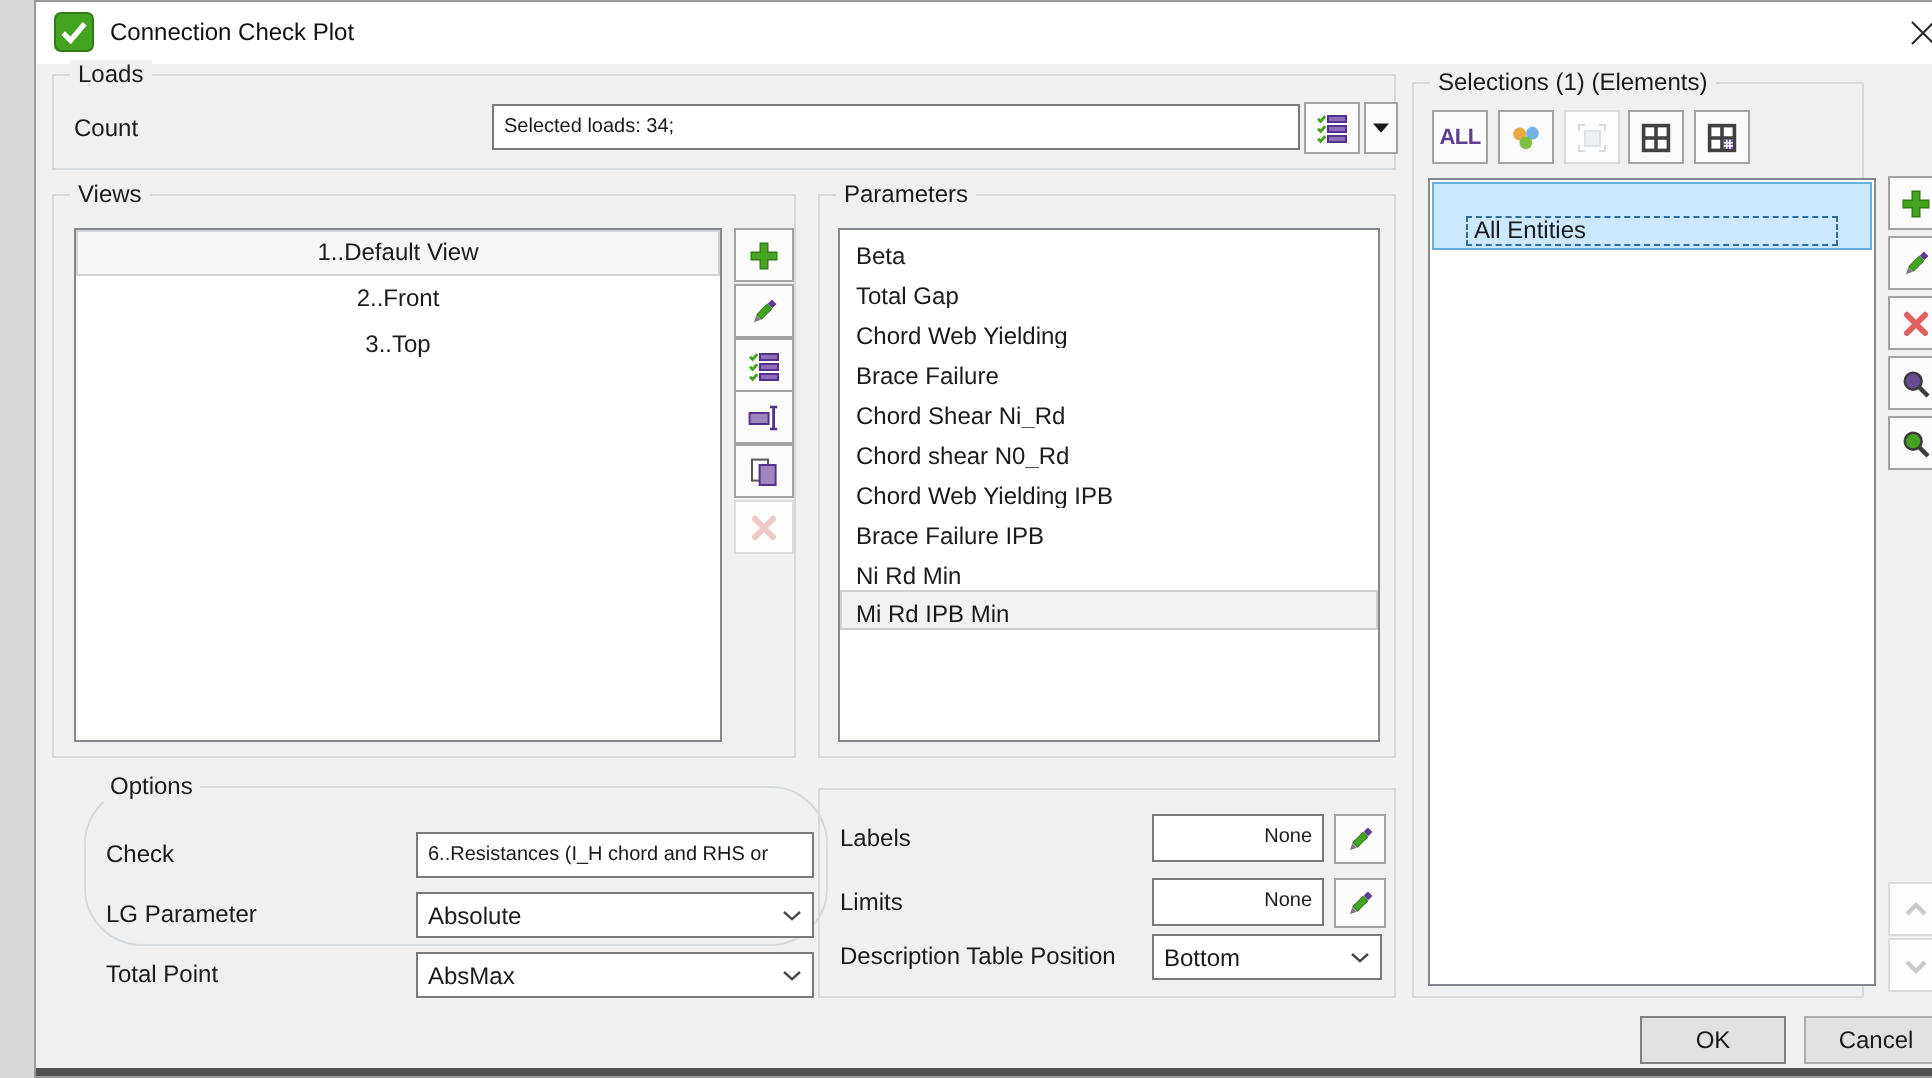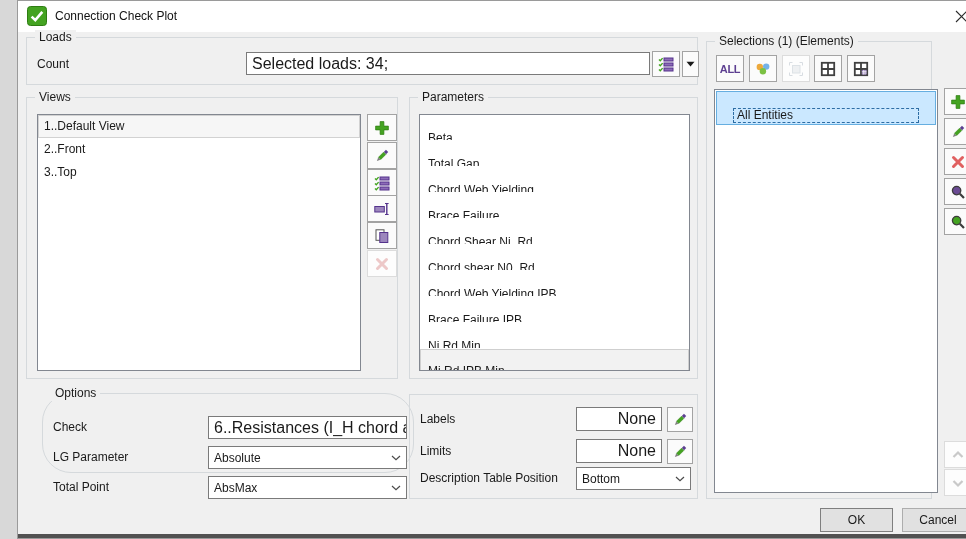--- a/index.html
+++ b/index.html
@@ -5,33 +5,33 @@
   html,body{margin:0;padding:0;}
   body{font-family:"Liberation Sans", sans-serif;font-size:12px;color:#1a1a1a;background:#d8d8d8;}
   .window{position:relative;width:966px;height:539px;background:#f0f0f0;border:1px solid #9a9a9a;box-sizing:border-box;overflow:hidden;margin-left:17px;}
   .titlebar{position:absolute;left:0;top:0;right:0;height:31px;background:#ffffff;}
   .title-icon{position:absolute;left:9px;top:5px;width:20px;height:20px;}
   .title-text{position:absolute;left:37px;top:0;line-height:31px;font-size:12px;color:#111;}
   .close-btn{position:absolute;right:4px;top:0;width:34px;height:31px;display:flex;align-items:center;justify-content:center;background:transparent;border:none;cursor:default;}
   .groupbox{position:absolute;border:1px solid #d5d9dc;box-sizing:border-box;}
   .legend{position:absolute;top:-8px;left:8px;background:#f0f0f0;padding:0 4px;line-height:15px;color:#1b1b1b;white-space:nowrap;}
   .lbl{position:absolute;white-space:nowrap;color:#1a1a1a;}
-  .txtfield{position:absolute;background:#fff;border:1px solid #7a7a7a;box-sizing:border-box;font-family:"Liberation Sans",sans-serif;font-size:16px;color:#1a1a1a;padding:0 5px;white-space:nowrap;overflow:hidden;}
+  .txtfield{position:absolute;background:#fff;border:1px solid #7a7a7a;box-sizing:border-box;font-family:"Liberation Sans",sans-serif;font-size:10px;color:#1a1a1a;padding:0 5px;white-space:nowrap;overflow:hidden;}
   .combo{position:absolute;background:#fff;border:1px solid #7a7a7a;box-sizing:border-box;display:flex;align-items:center;padding:0 5px;justify-content:space-between;white-space:nowrap;overflow:hidden;}
   .listbox{position:absolute;background:#fff;border:1px solid #828790;box-sizing:border-box;overflow:hidden;}
   .icon-btn{position:absolute;background:#fbfbfb;border:1px solid #a3a3a3;box-sizing:border-box;display:flex;align-items:center;justify-content:center;padding:0;cursor:default;}
   .icon-btn.disabled{border-color:#dcdcdc;background:#fdfdfd;}
   .push-btn{position:absolute;background:#e1e1e1;border:1px solid #adadad;box-sizing:border-box;font-family:"Liberation Sans",sans-serif;font-size:12px;color:#1a1a1a;display:flex;align-items:center;justify-content:center;cursor:default;}
   .push-btn.default{border-color:#7f7f7f;}
   .bottom-edge{position:absolute;left:0;right:0;bottom:0;height:4px;background:#515151;}
   
   .li{box-sizing:border-box;border:1px solid transparent;overflow:hidden;white-space:nowrap;}
   .views-list .li{height:23px;line-height:21px;padding:0 5px;}
   .views-list .li.sel{background:#f6f6f6;border-color:#d2d2d2;}
-  .params-list .li{height:20px;line-height:20px;padding:12px 7px;}
+  .params-list .li{height:20px;line-height:20px;padding:2px 7px;}
   .params-list .li.sel{background:#f2f2f2;border-color:#cfcfcf;line-height:18px;}
   .sel-list .li{height:17px;line-height:15px;padding:16px;margin:1px;background:transparent;}
   .sel-list .li.sel{background:#cbe8ff;border:1px solid #66aee0;}
   .sel-list .li.sel .li-inner{display:block;height:13px;line-height:13px;border:1px dashed #2d6da4;padding:0 3px;}
   .all-label{font-weight:bold;color:#5d3f91;font-size:11px;letter-spacing:-0.3px;}
   .icon{display:flex;align-items:center;justify-content:center;}
 </style>
 </head>
 <body>
 
@@ -78,21 +78,21 @@
       <span class="icon">
         <svg width="9" height="6" viewBox="0 0 9 6">
             <path d="M0.5 0.8h8L4.5 5.4z" fill="#1a1a1a"></path>
           </svg>
       </span>
     </button>
   </div>
 
   <div class="groupbox" style="left:8px;top:96px;width:372px;height:282px;">
     <span class="legend">Views</span>
-    <div class="listbox views-list" style="left:10px;top:16px;width:324px;height:257px;">
+    <div class="listbox views-list" style="left:10px;top:16px;width:324px;height:257px;text-align:center;">
         <div class="li sel"><span class="li-inner">1..Default View</span></div>
         <div class="li"><span class="li-inner">2..Front</span></div>
         <div class="li"><span class="li-inner">3..Top</span></div>
       </div>
     <button class="icon-btn" style="left:340px;top:16px;width:30px;height:27px;">
       <span class="icon">
         <svg width="16" height="16" viewBox="0 0 16 16">
             <path d="M6.1 1.6h3.8v4.5h4.5v3.8H9.9v4.5H6.1V9.9H1.6V6.1h4.5z" fill="#44a321" stroke="#2e7d12" stroke-width="0.7"></path>
           </svg>
       </span>

